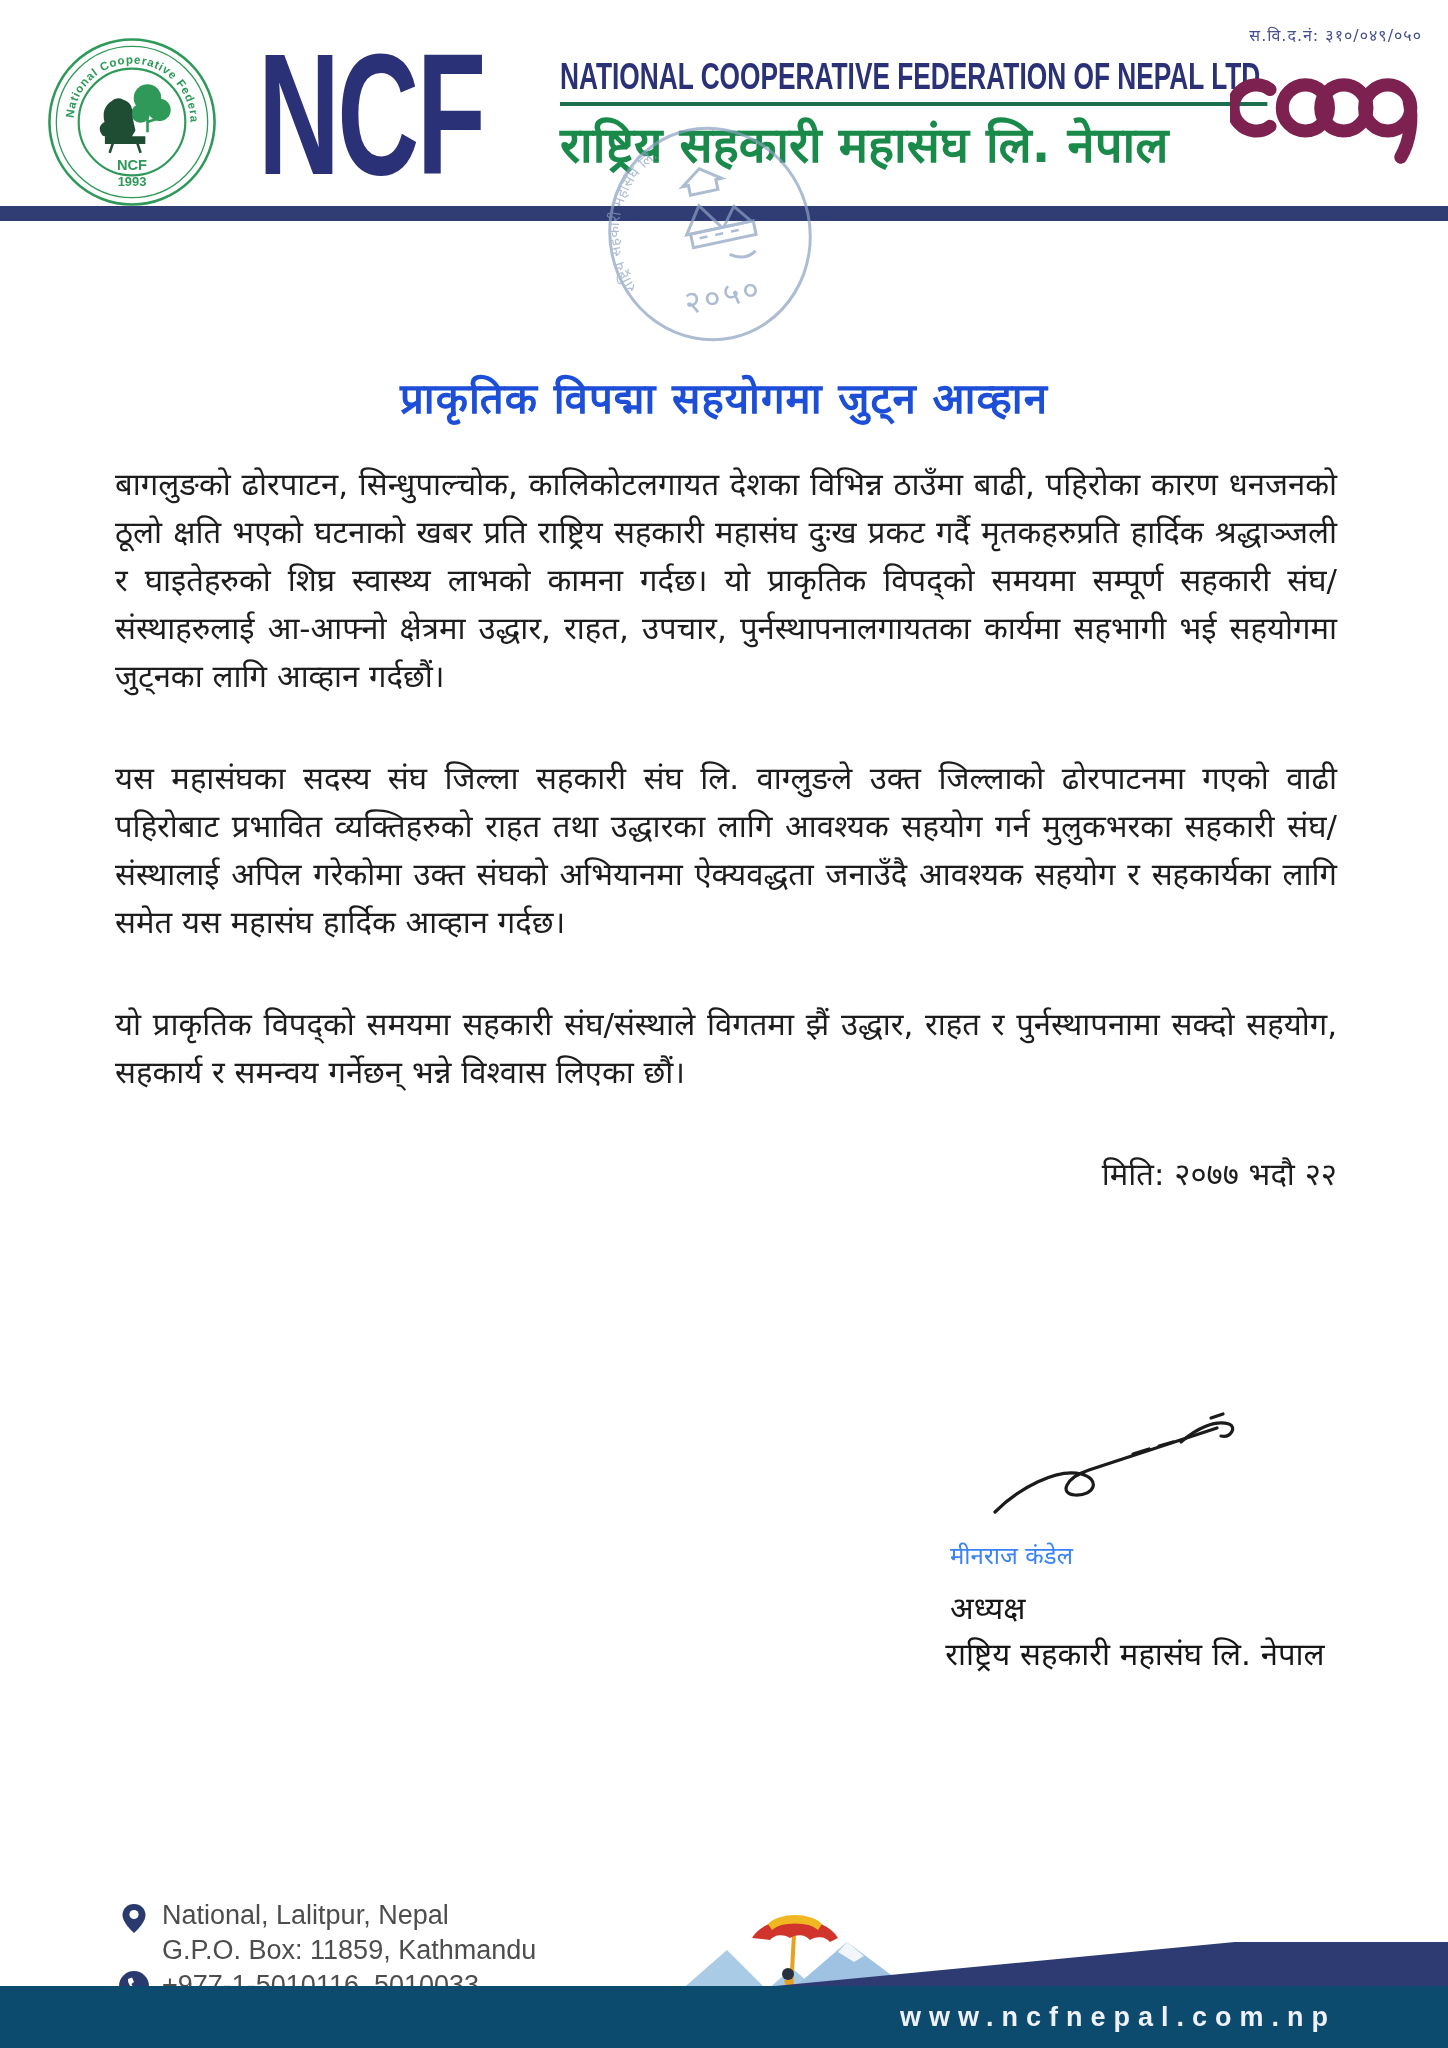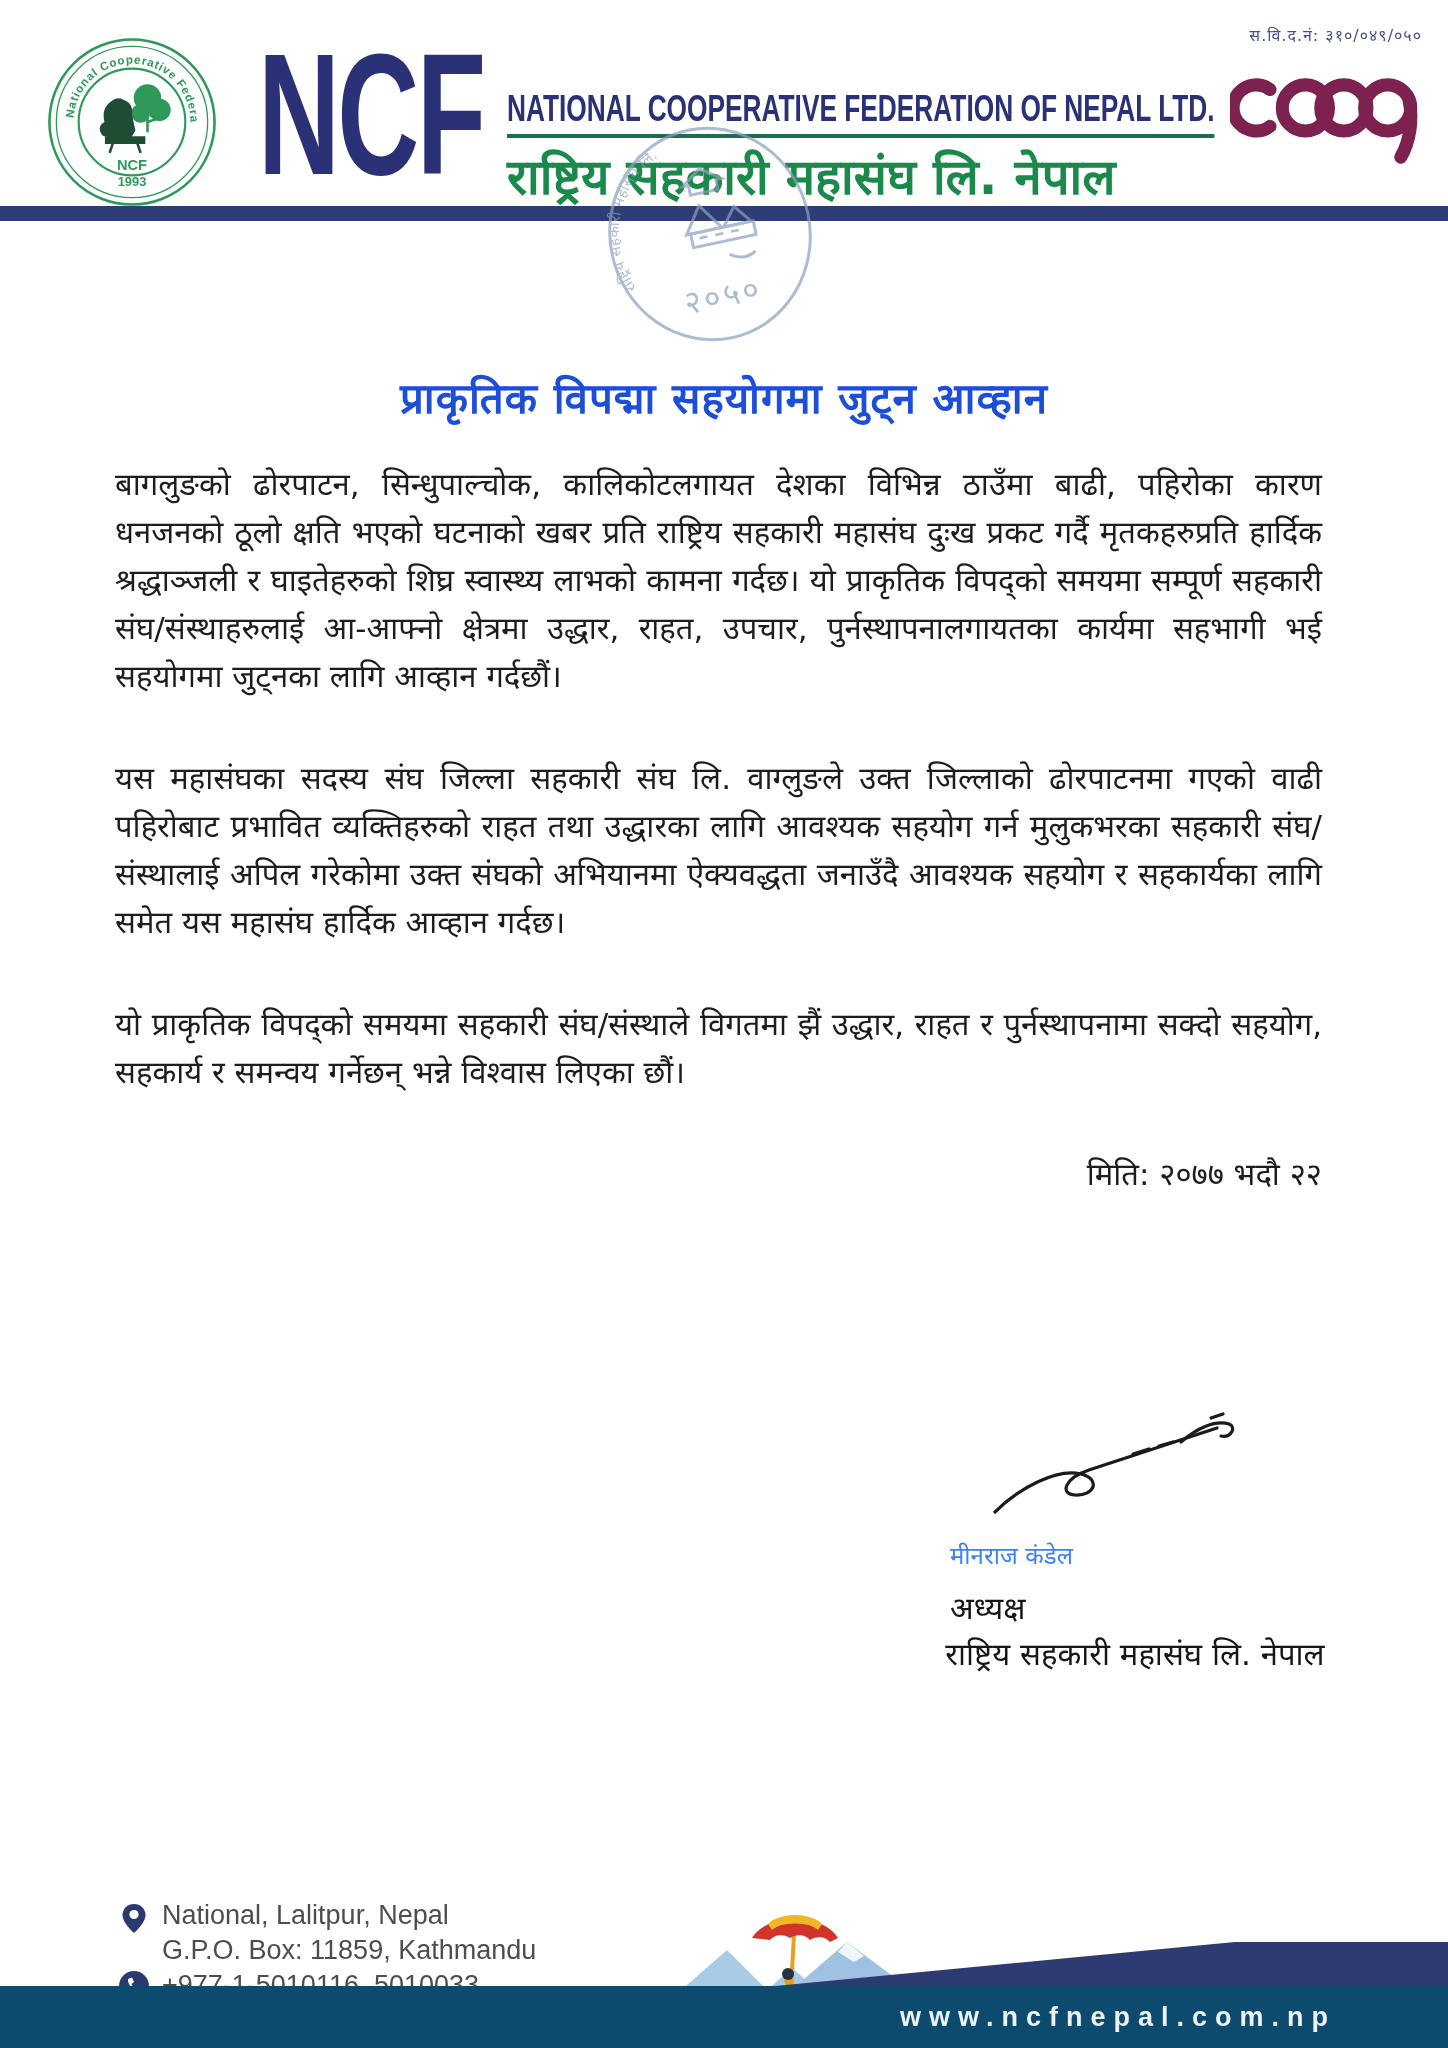--- a/index.html
+++ b/index.html
@@ -15,21 +15,21 @@
     position:absolute; top:24px; right:26px;
     font-size:16px; color:#46508e; letter-spacing:1px;
   }
   .seal { position:absolute; left:32px; top:36px; width:200px; height:172px; }
   .ncf-big {
     position:absolute; left:258px; top:34px;
     font-family:"Liberation Sans", sans-serif; font-weight:bold;
     font-size:172px; line-height:160px; color:#2b3176;
     transform:scaleX(0.66); transform-origin:left top; letter-spacing:-4px;
   }
-  .org-names { position:absolute; left:507px; top:56px; width:700px;margin-top:32px; }
+  .org-names { position:absolute; left:560px; top:56px; width:700px; }
   .org-en {
     display:inline-block;
     font-family:"Liberation Sans", sans-serif; font-weight:bold;
     font-size:36px; color:#2b3176; white-space:nowrap;
     border-bottom:4px solid #1d6e4e; padding-bottom:4px;
     transform:scaleX(0.73); transform-origin:left top; letter-spacing:0px;
   }
   .org-np {
     margin-top:4px; font-weight:bold; font-size:49px; color:#1a8a4a; white-space:nowrap;
   }
@@ -39,21 +39,21 @@
 
   
   .title {
     position:absolute; top:368px; left:0; right:0; text-align:center;
     font-size:42px; font-weight:bold; color:#1d4ed8; letter-spacing:1px;
   }
   .body-text {
     position:absolute; top:460px; left:115px; width:1222px;
     font-size:31px; line-height:48px; text-align:justify; color:#1d1d1d;
   }
-  .body-text p { margin:0 15px 54px 0; }
+  .body-text p { margin:0 0 54px 0; }
   .date-line { margin-top:6px; font-size:31px; text-align:right; }
 
   .sig-svg { position:absolute; left:985px; top:1408px; width:270px; height:125px; }
   .sig-name { position:absolute; top:1538px; left:950px; width:370px; font-size:24px; color:#3b82f6; }
   .sig-title { position:absolute; top:1586px; left:950px; width:370px; text-align:left; font-size:31px; color:#161616; }
   .sig-org  { position:absolute; top:1632px; left:850px; width:570px; text-align:center; font-size:31px; color:#161616; }
 
   
   .contact {
     position:absolute; left:118px; top:1898px; width:480px;

